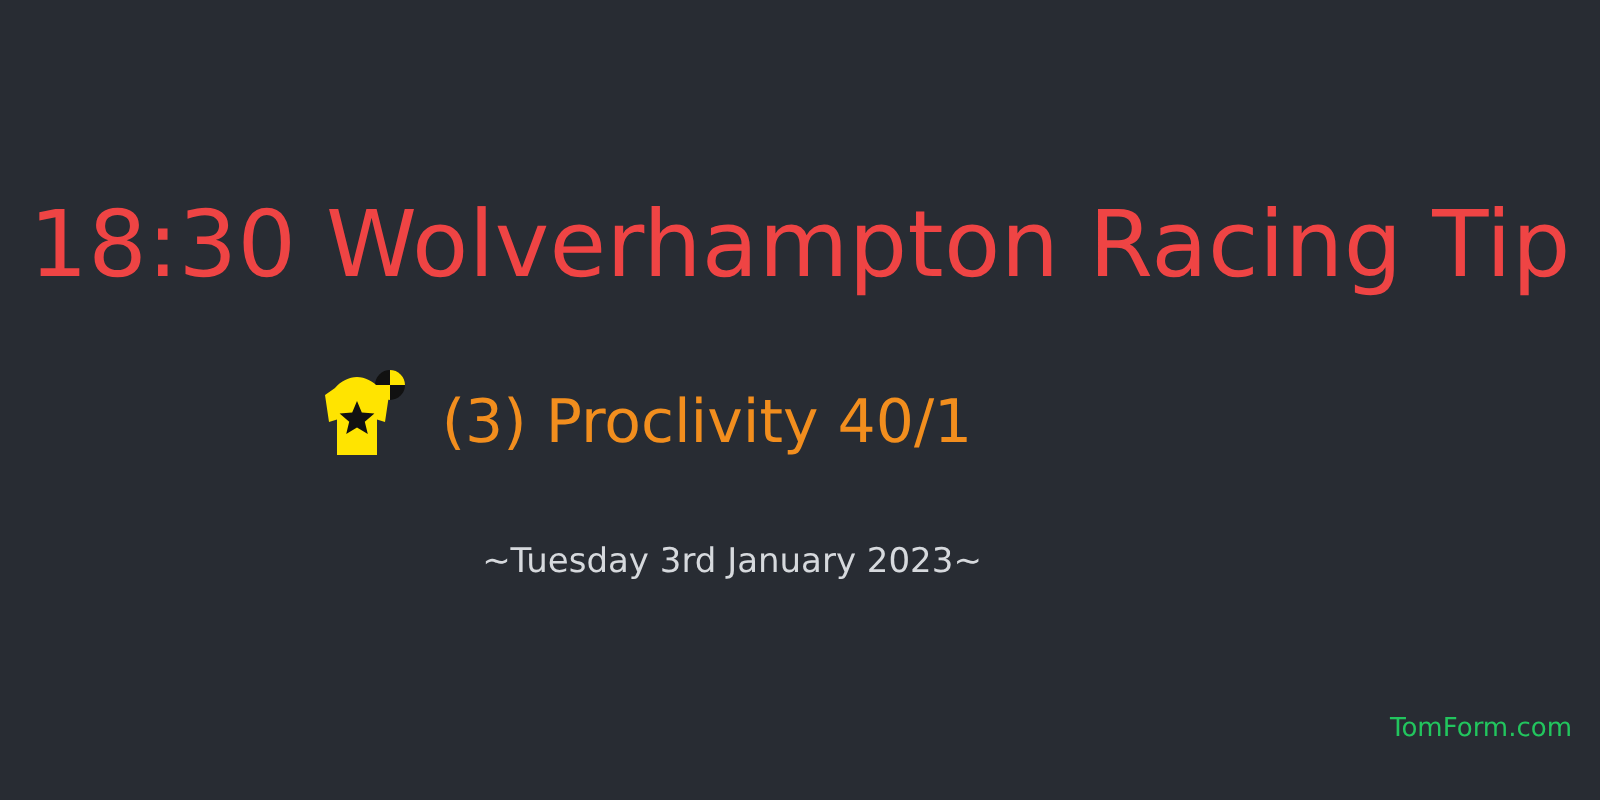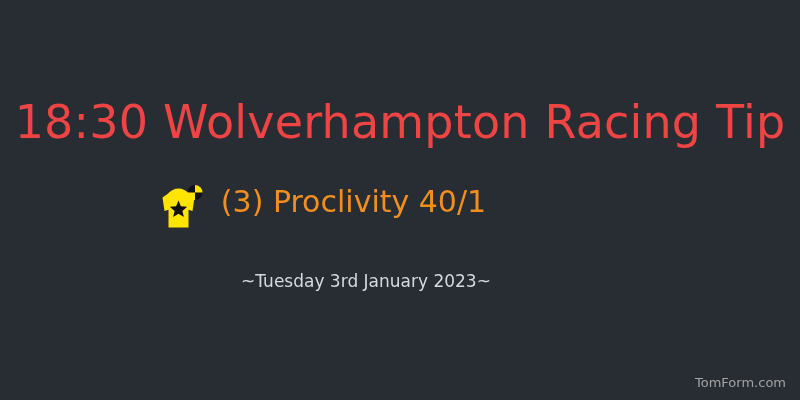--- a/index.html
+++ b/index.html
@@ -38,21 +38,21 @@
     white-space: nowrap;
   }
 
   
   .selection-row {
     position: absolute;
     left: 0;
     top: 182px;
     width: 639px;
     display: flex;
-    align-items: flex-start;
+    align-items: flex-end;
     justify-content: center;
     gap: 16px;
   }
 
   .silks {
     display: block;
     width: 52px;
     height: 50px;
     flex: 0 0 auto;
   }
@@ -76,22 +76,22 @@
     font-size: 17px;
     font-weight: 400;
     line-height: 22px;
     white-space: nowrap;
   }
 
   
   .footer-brand {
     position: absolute;
     right: 14px;
-    bottom: 8px;
-    color: #a3a3a3;
+    bottom: 26px;
+    color: #22c55e;
     font-size: 13px;
     font-weight: 400;
     line-height: 18px;
     white-space: nowrap;
   }
 </style>
 </head>
 <body>
 
 <div id="card">

